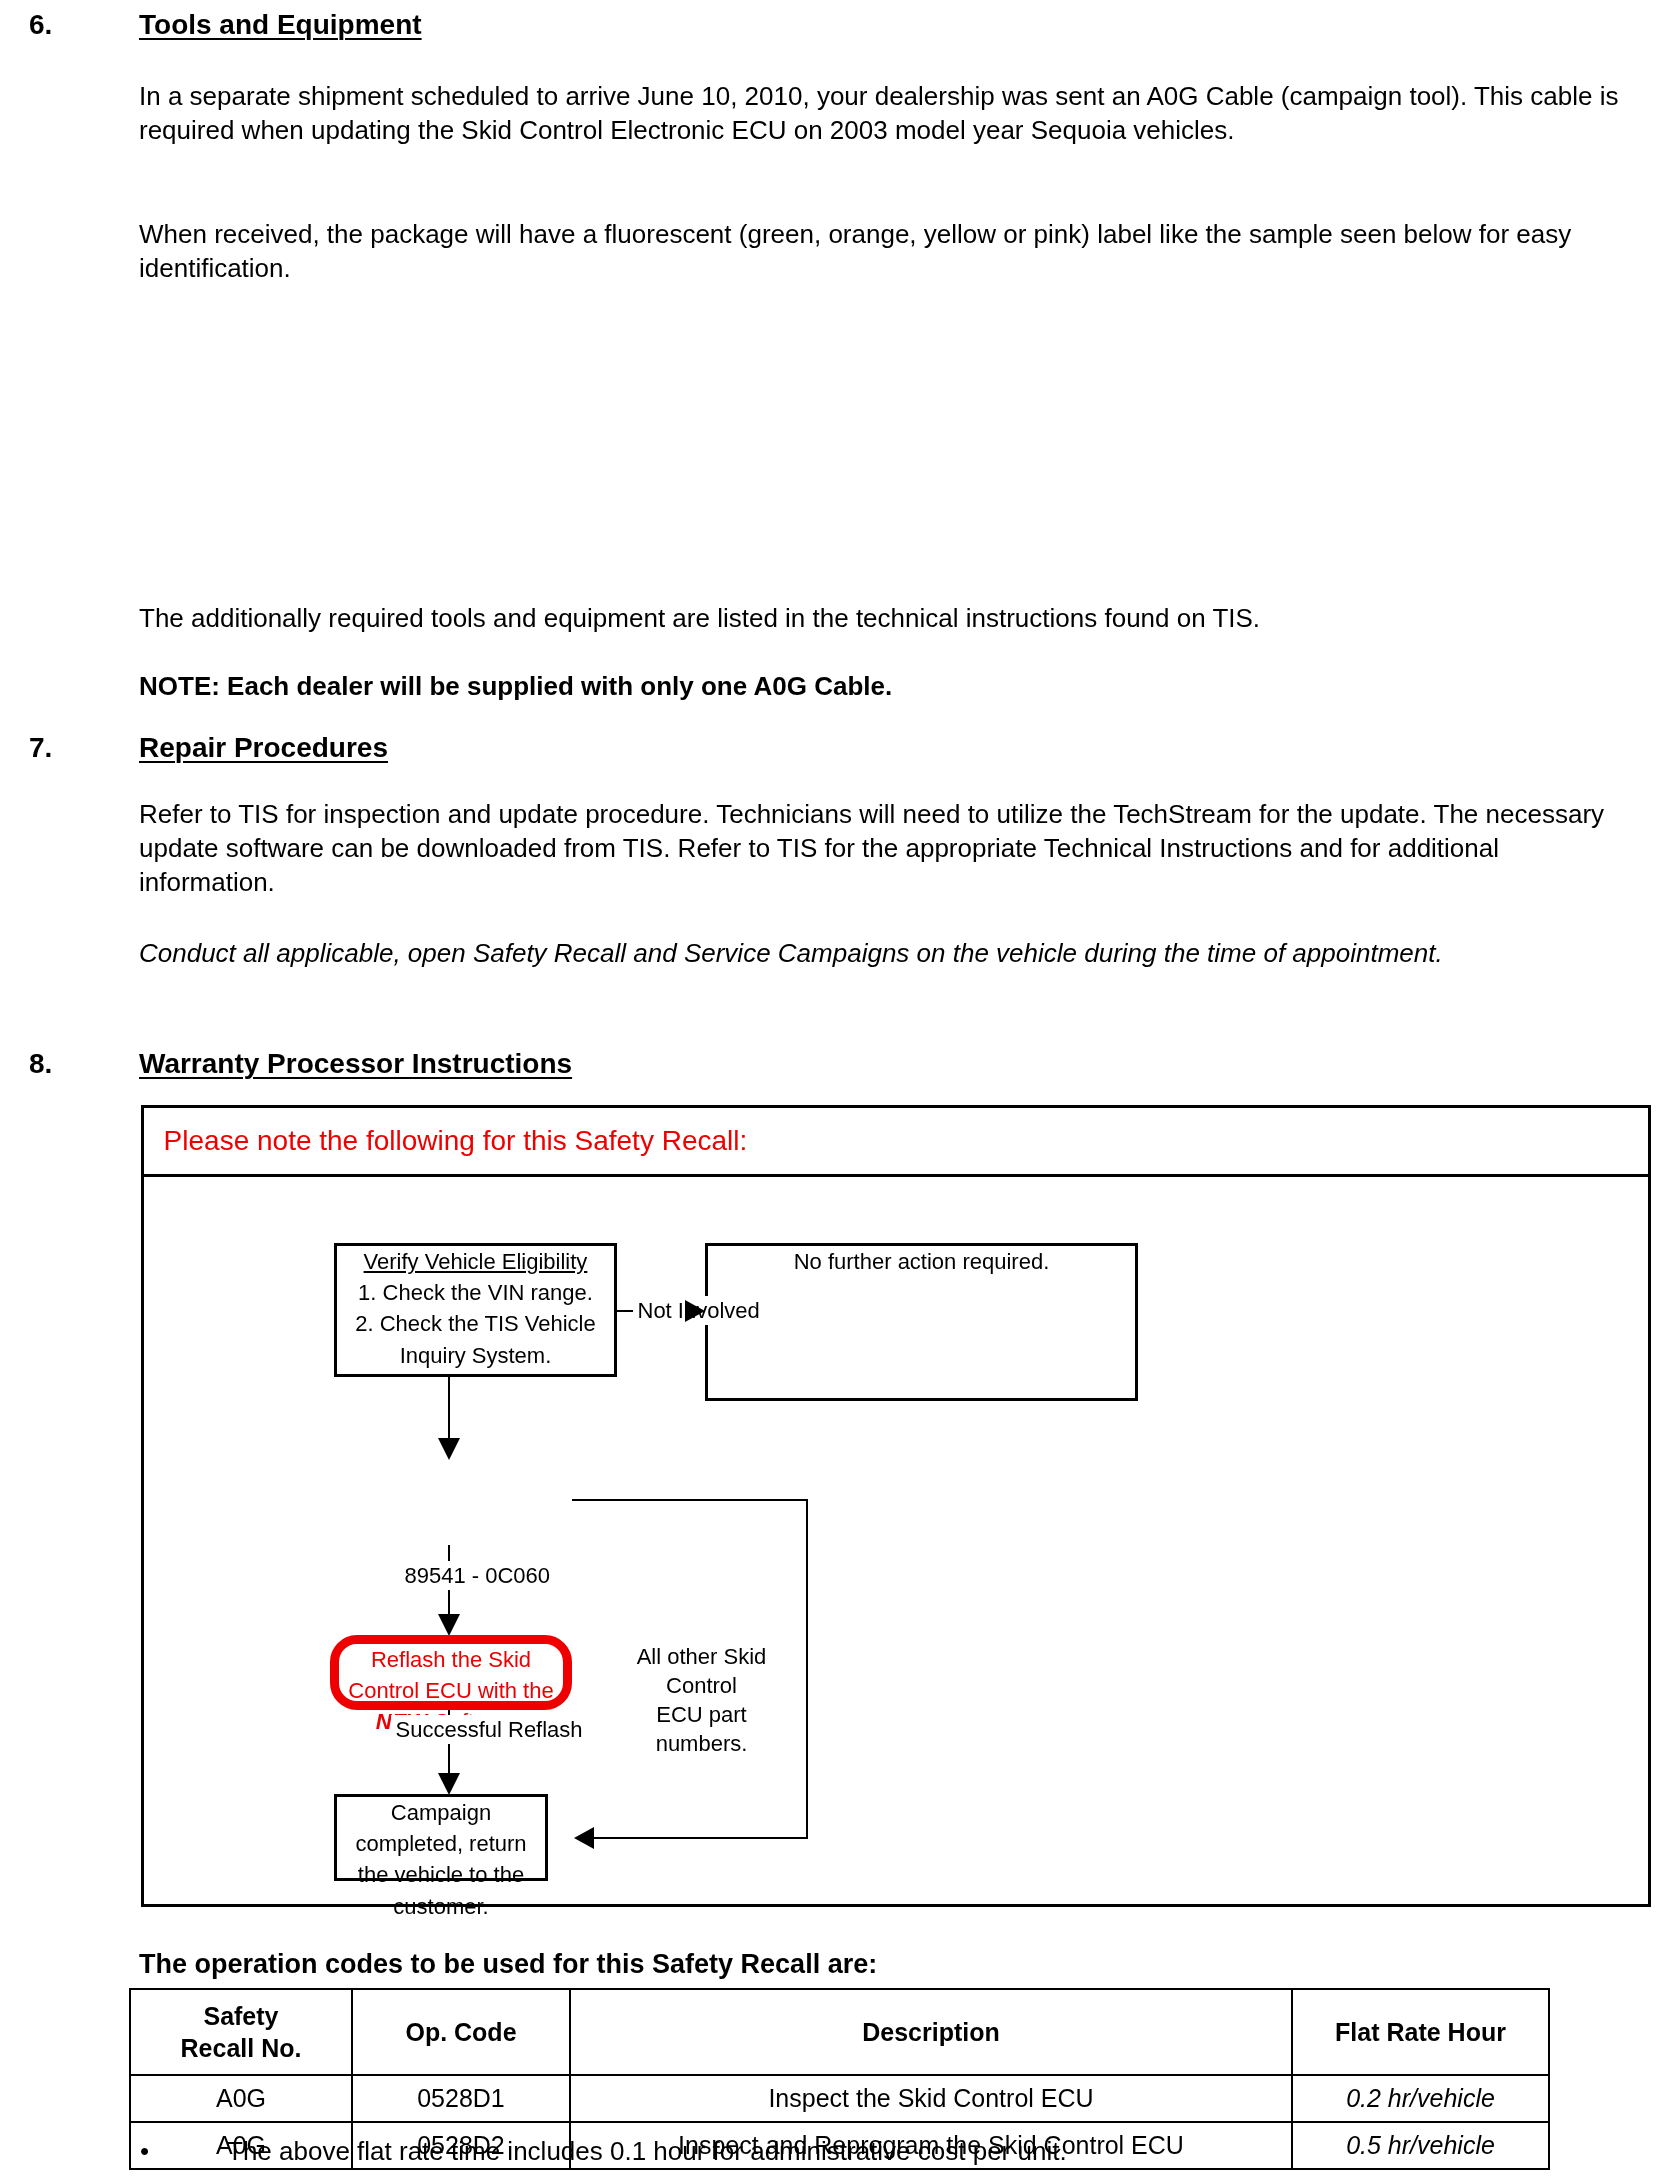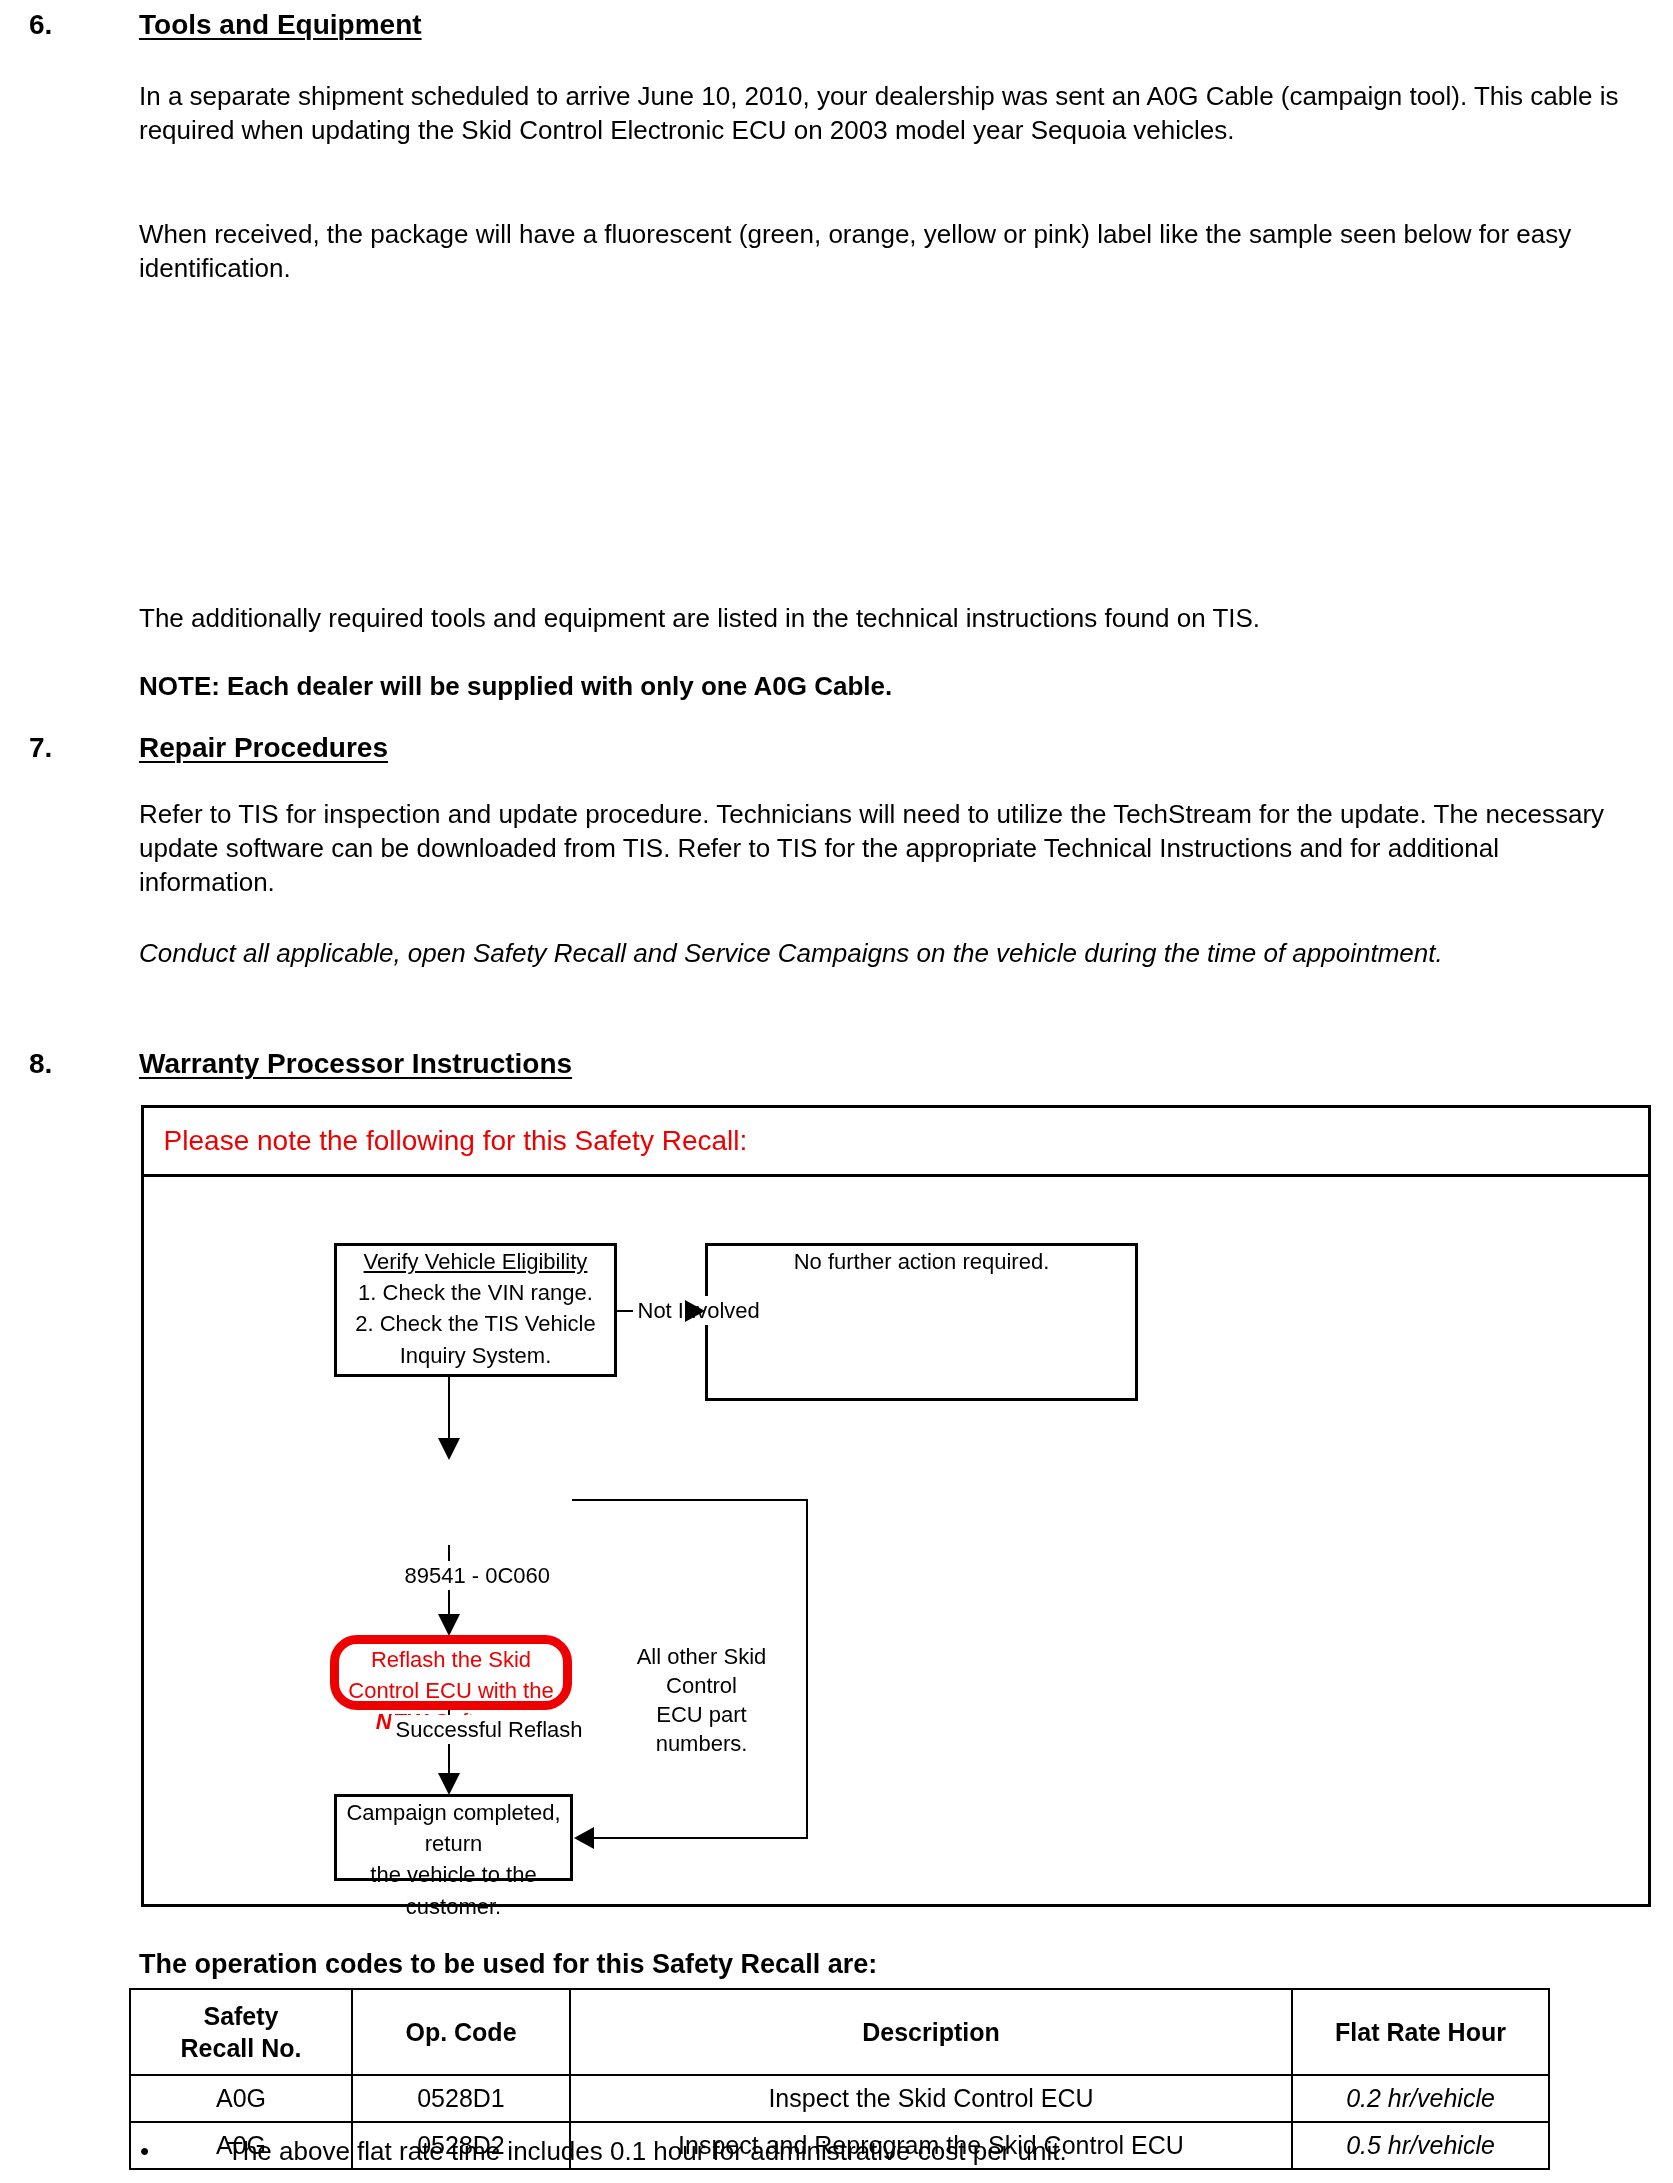--- a/index.html
+++ b/index.html
@@ -295,21 +295,21 @@
       <div class="node-inner red">
         <div>Reflash the Skid Control ECU with the</div>
         <div><span class="em-new">NEW</span><span class="em-soft"> Software.</span></div>
       </div>
     </div>
 
     <div class="ln-v" style="left:304px; top:602px; height:83px;"></div>
     <div class="edge-label" style="left:247px; top:607px;">Successful Reflash</div>
     <div class="arrow-down" style="left:294px; top:665px;"></div>
 
-    <div class="node node-black" style="left:190px; top:686px; width:239px; height:87px;">
+    <div class="node node-black" style="left:190px; top:686px; width:214px; height:87px;">
       <div class="node-inner">
         <div>Campaign completed, return</div>
         <div>the vehicle to the customer.</div>
       </div>
     </div>
 
     <div class="ln-h" style="left:428px; top:391px; width:236px;"></div>
     <div class="ln-v" style="left:662px; top:391px; height:339px;"></div>
     <div class="ln-h" style="left:450px; top:729px; width:214px;"></div>
     <div class="arrow-left" style="left:430px; top:719px;"></div>

